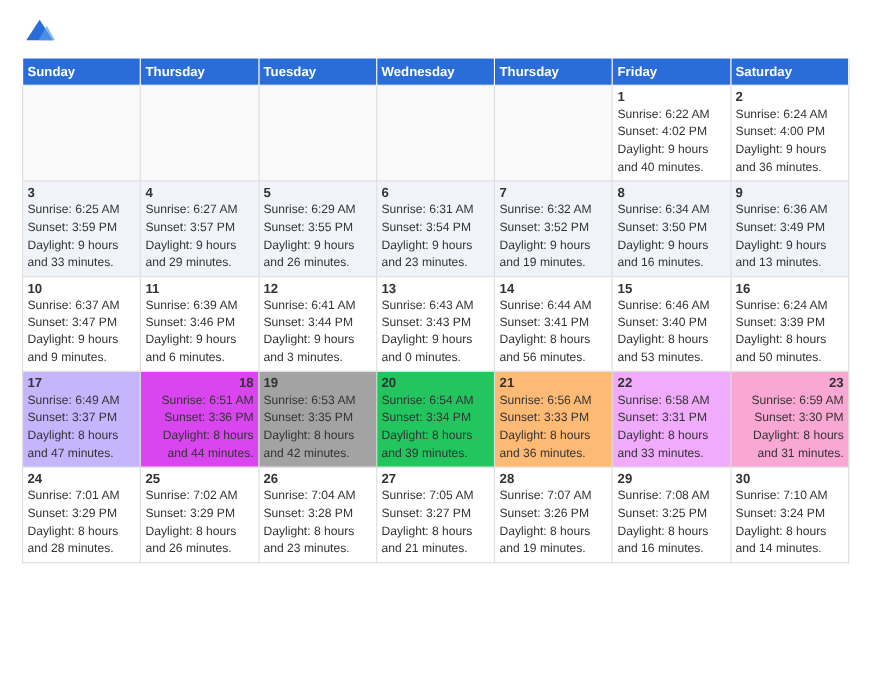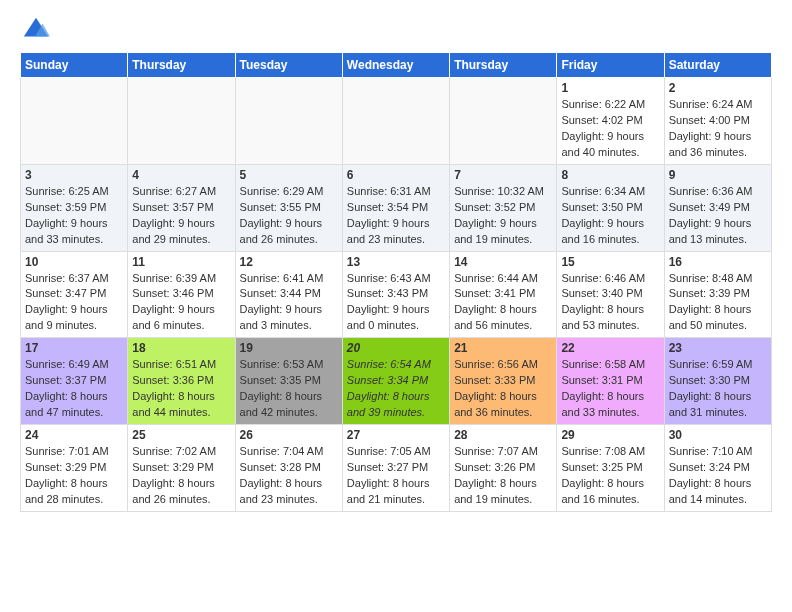--- a/index.html
+++ b/index.html
@@ -165,21 +165,21 @@
 Daylight: 9 hours and 26 minutes.</div>
           </td>
           <td style="background: rgb(240, 244, 248);">
             <span class="day-num">6</span>
             <div class="day-info">Sunrise: 6:31 AM
 Sunset: 3:54 PM
 Daylight: 9 hours and 23 minutes.</div>
           </td>
           <td style="background: rgb(240, 244, 248);">
             <span class="day-num">7</span>
-            <div class="day-info">Sunrise: 10:32 AM
+            <div class="day-info">Sunrise: 6:32 AM
 Sunset: 3:52 PM
 Daylight: 9 hours and 19 minutes.</div>
           </td>
           <td style="background: rgb(240, 244, 248);">
             <span class="day-num">8</span>
             <div class="day-info">Sunrise: 6:34 AM
 Sunset: 3:50 PM
 Daylight: 9 hours and 16 minutes.</div>
           </td>
           <td style="background: rgb(240, 244, 248);">
@@ -221,63 +221,63 @@
 Daylight: 8 hours and 56 minutes.</div>
           </td>
           <td>
             <span class="day-num">15</span>
             <div class="day-info">Sunrise: 6:46 AM
 Sunset: 3:40 PM
 Daylight: 8 hours and 53 minutes.</div>
           </td>
           <td>
             <span class="day-num">16</span>
-            <div class="day-info">Sunrise: 8:48 AM
+            <div class="day-info">Sunrise: 6:24 AM
 Sunset: 3:39 PM
 Daylight: 8 hours and 50 minutes.</div>
           </td>
         </tr>
         <tr>
           <td style="background: #c4b5fd;">
             <span class="day-num">17</span>
             <div class="day-info">Sunrise: 6:49 AM
 Sunset: 3:37 PM
 Daylight: 8 hours and 47 minutes.</div>
           </td>
-          <td style="background: #bef264;">
+          <td style="background: #d946ef; text-align: right;">
             <span class="day-num">18</span>
             <div class="day-info">Sunrise: 6:51 AM
 Sunset: 3:36 PM
 Daylight: 8 hours and 44 minutes.</div>
           </td>
           <td style="background: #a3a3a3;">
             <span class="day-num">19</span>
             <div class="day-info">Sunrise: 6:53 AM
 Sunset: 3:35 PM
 Daylight: 8 hours and 42 minutes.</div>
           </td>
-          <td style="background: #84cc16; font-style: italic;">
+          <td style="background: #22c55e;">
             <span class="day-num">20</span>
             <div class="day-info">Sunrise: 6:54 AM
 Sunset: 3:34 PM
 Daylight: 8 hours and 39 minutes.</div>
           </td>
           <td style="background: #fdba74;">
             <span class="day-num">21</span>
             <div class="day-info">Sunrise: 6:56 AM
 Sunset: 3:33 PM
 Daylight: 8 hours and 36 minutes.</div>
           </td>
           <td style="background: #f0abfc;">
             <span class="day-num">22</span>
             <div class="day-info">Sunrise: 6:58 AM
 Sunset: 3:31 PM
 Daylight: 8 hours and 33 minutes.</div>
           </td>
-          <td style="background: #c4b5fd;">
+          <td style="background: #f9a8d4; text-align: right;">
             <span class="day-num">23</span>
             <div class="day-info">Sunrise: 6:59 AM
 Sunset: 3:30 PM
 Daylight: 8 hours and 31 minutes.</div>
           </td>
         </tr>
         <tr>
           <td>
             <span class="day-num">24</span>
             <div class="day-info">Sunrise: 7:01 AM

